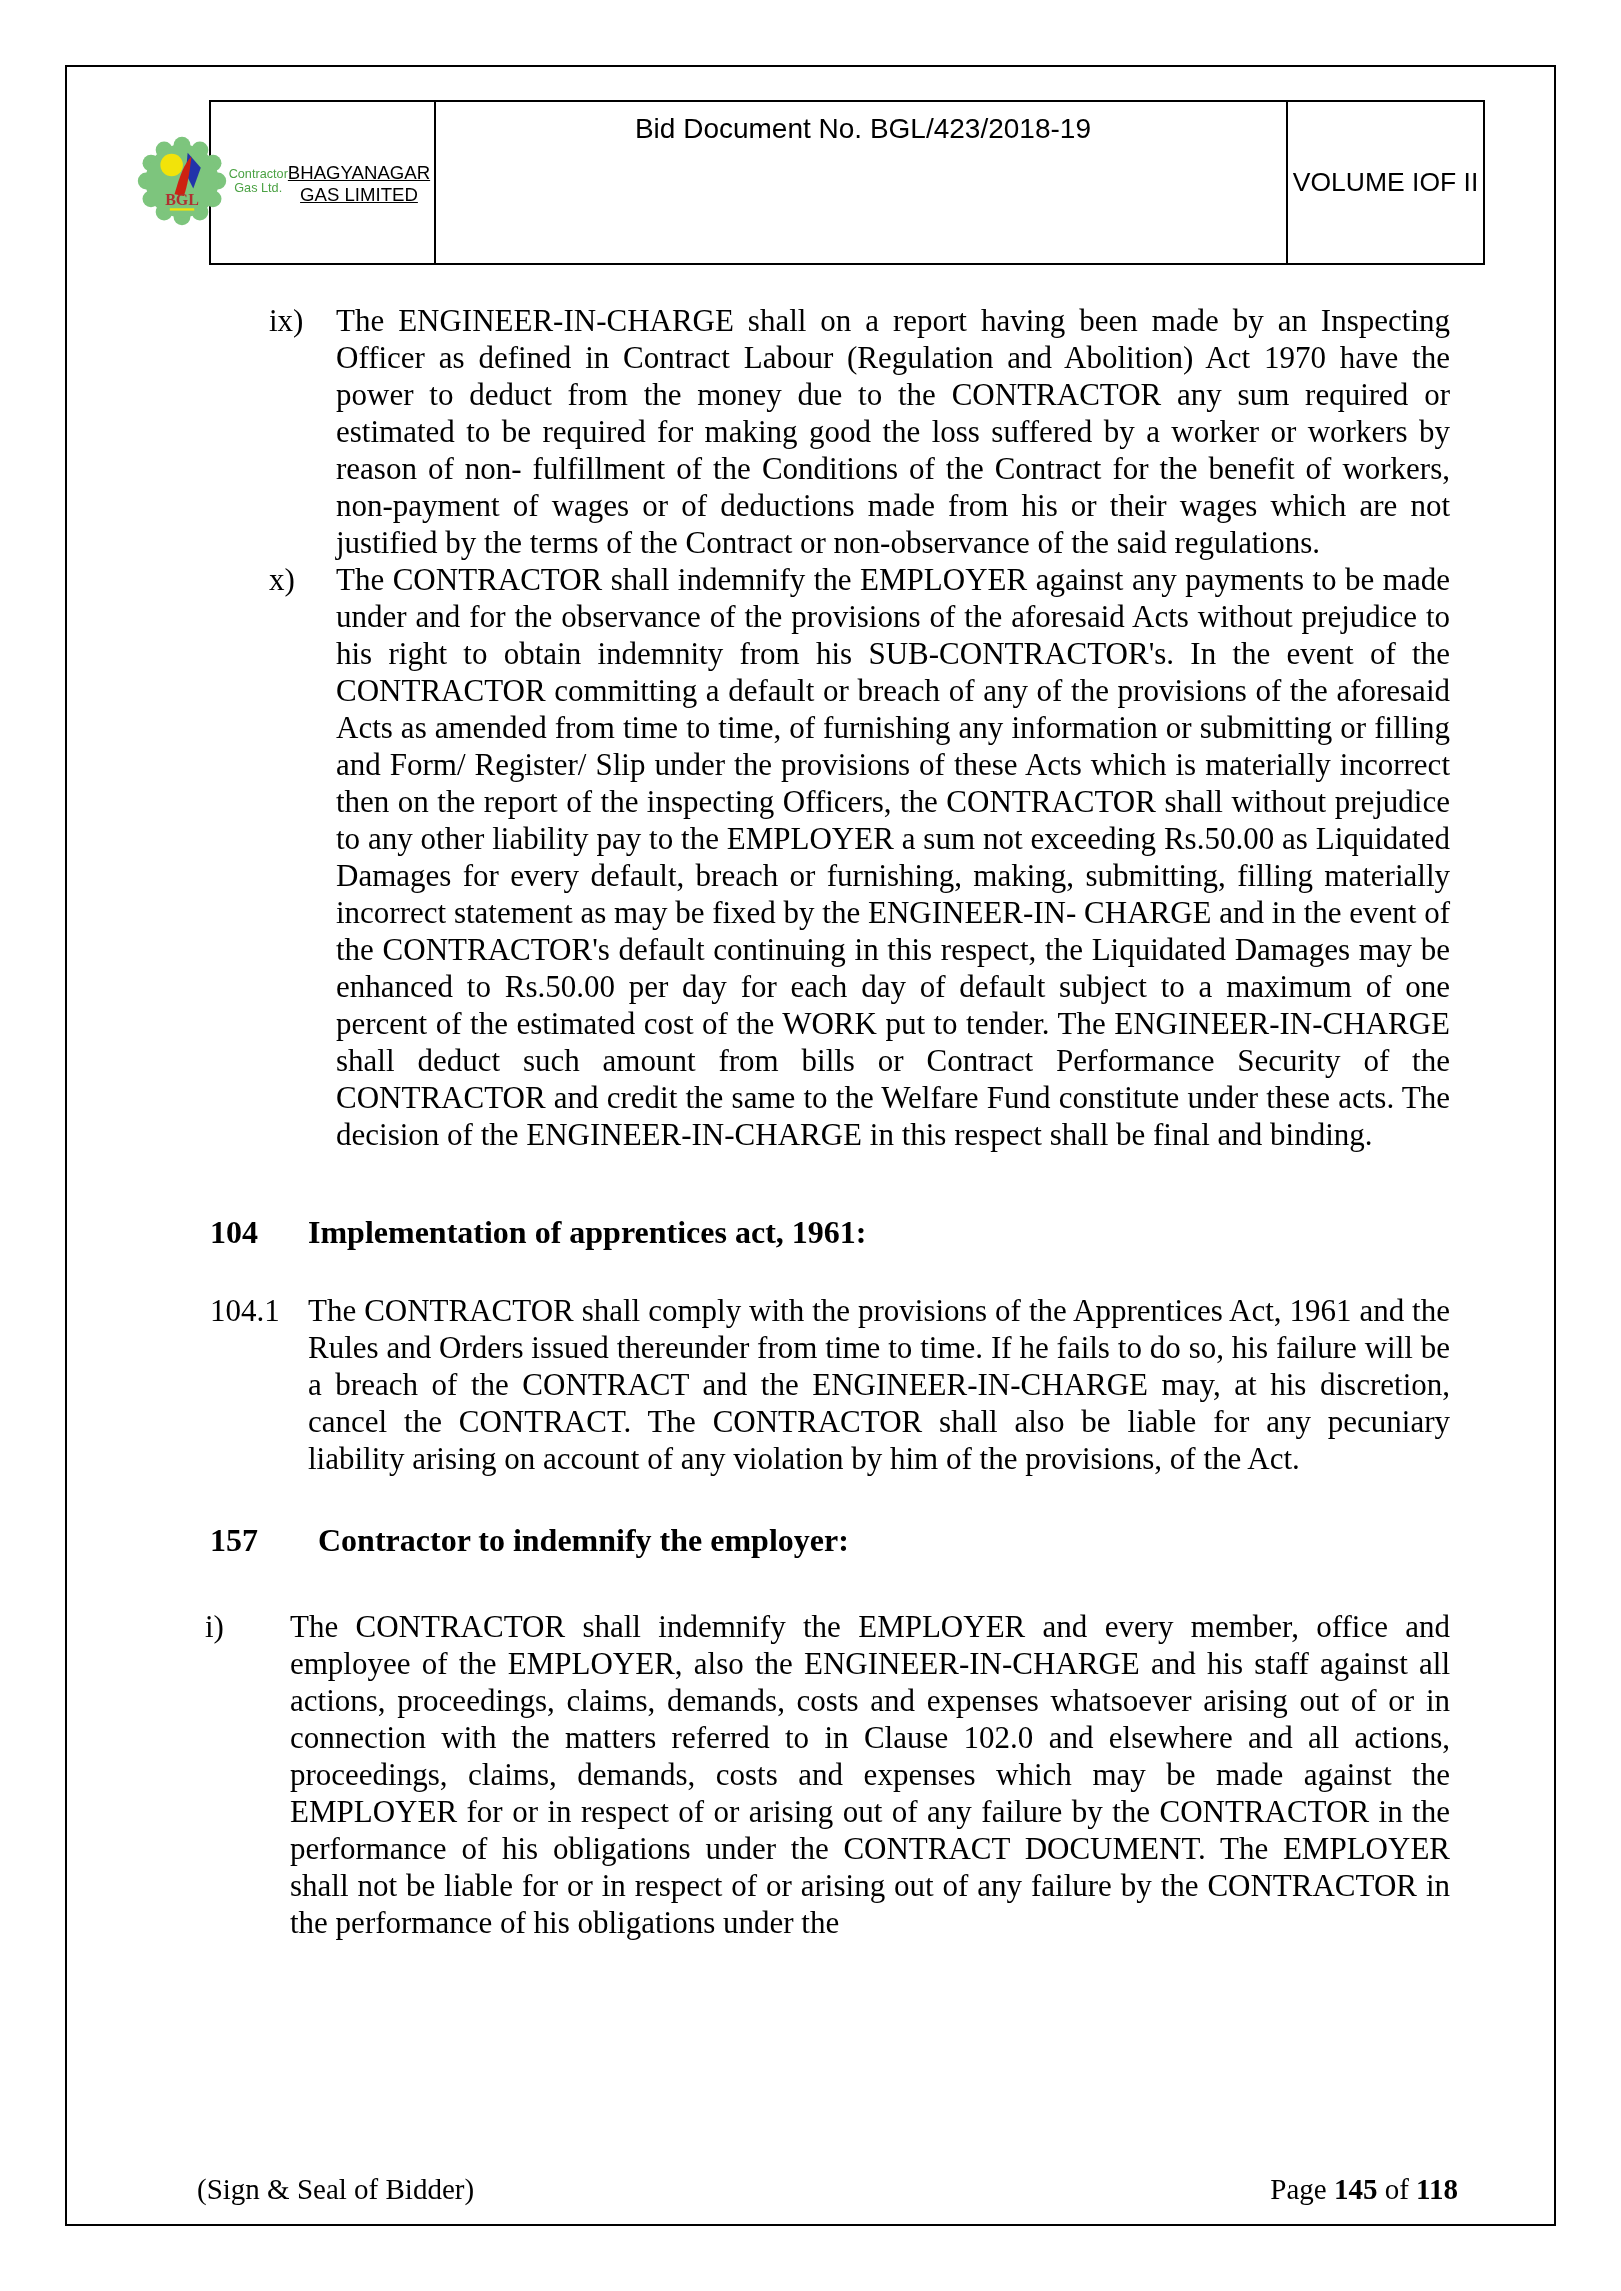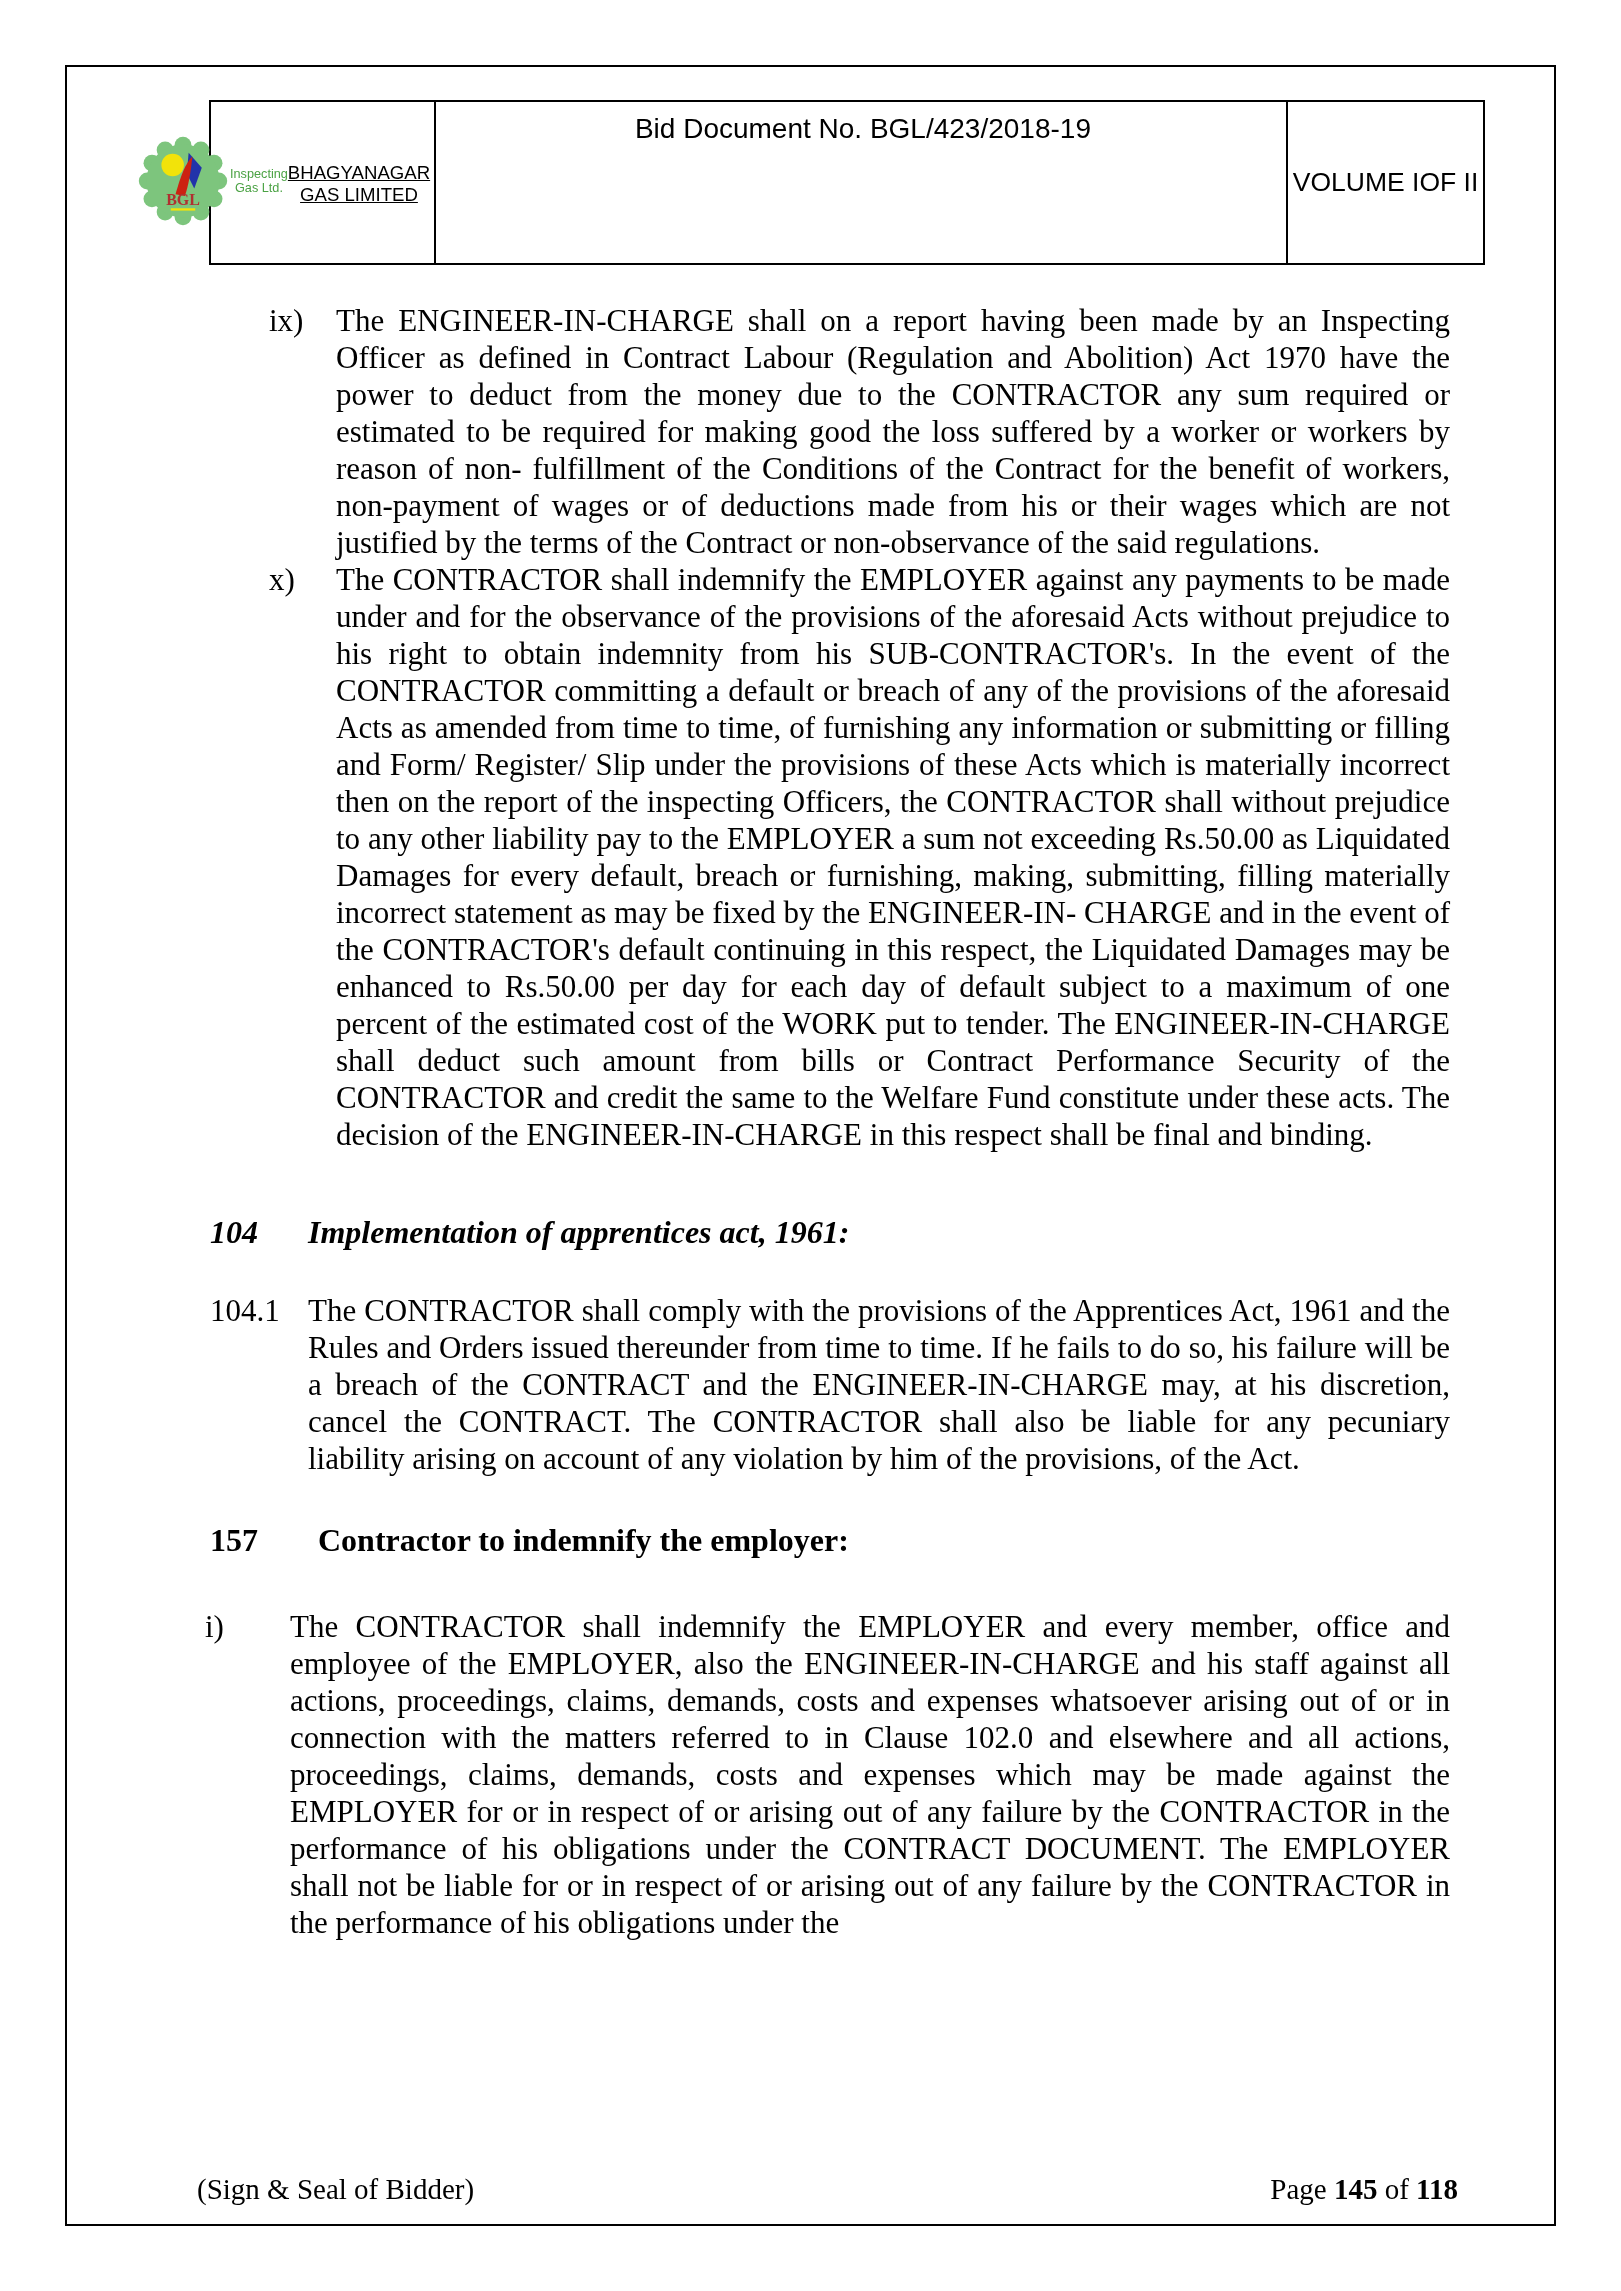--- a/index.html
+++ b/index.html
@@ -57,21 +57,21 @@
   .clause .clause-text { flex:1; text-align:justify; }
   .clause-sub { display:flex; margin-left:135px; width:1240px; }
   .clause-sub .clause-label { width:98px; flex:none; }
   .clause-sub .clause-text { flex:1; text-align:justify; }
   .clause-i { display:flex; margin-left:130px; width:1245px; }
   .clause-i .clause-label { width:85px; flex:none; }
   .clause-i .clause-text { flex:1; text-align:justify; }
   .section-heading { display:flex; margin-left:135px; font-weight:bold; font-size:32px; }
   .section-heading .heading-num { width:98px; flex:none; }
   .section-heading.h105 .heading-num { width:108px; }
-  .mt-h104 { margin-top:61px;font-style:italic; }
+  .mt-h104 { margin-top:61px; }
   .mt-1041 { margin-top:41px; }
   .mt-h105 { margin-top:45px; }
   .mt-i   { margin-top:49px; }
   
   .footer {
     position:absolute; left:130px; right:96px; bottom:17.6px;
     display:flex; justify-content:space-between;
     font-size:29px; line-height:33px;
   }
   .footer .b { font-weight:bold; }
@@ -101,21 +101,21 @@
                 <circle cx="-19" cy="-33" r="9"></circle>
               <circle cx="0" cy="0" r="39"></circle>
             </g>
             <circle cx="-11" cy="-17" r="12" fill="#f2e30a"></circle>
             <path d="M 6,-30 L 20,-14 L 12,8 L 4,-8 Z" fill="#2233aa"></path>
             <path d="M -8,14 C -2,-6 2,-18 10,-26 C 8,-8 6,4 2,16 Z" fill="#cc2211"></path>
             <text x="0" y="26" text-anchor="middle" font-family="Liberation Serif, serif" font-weight="bold" font-size="17" fill="#b03030">BGL</text>
             <rect x="-13" y="29" width="26" height="2.5" fill="#f2e30a"></rect>
           </svg>
         </span>
-        <div class="logo-caption">Inspecting Gas Ltd.</div>
+        <div class="logo-caption">Contractor Gas Ltd.</div>
         <div class="company-name">BHAGYANAGAR GAS LIMITED</div>
       </div>
       <div class="title-cell">
         <div class="bid-doc-line">Bid Document No. BGL/423/2018-19</div>
       </div>
       <div class="volume-cell">
         <div>VOLUME I</div>
         <div>OF II</div>
       </div>
     </div>

